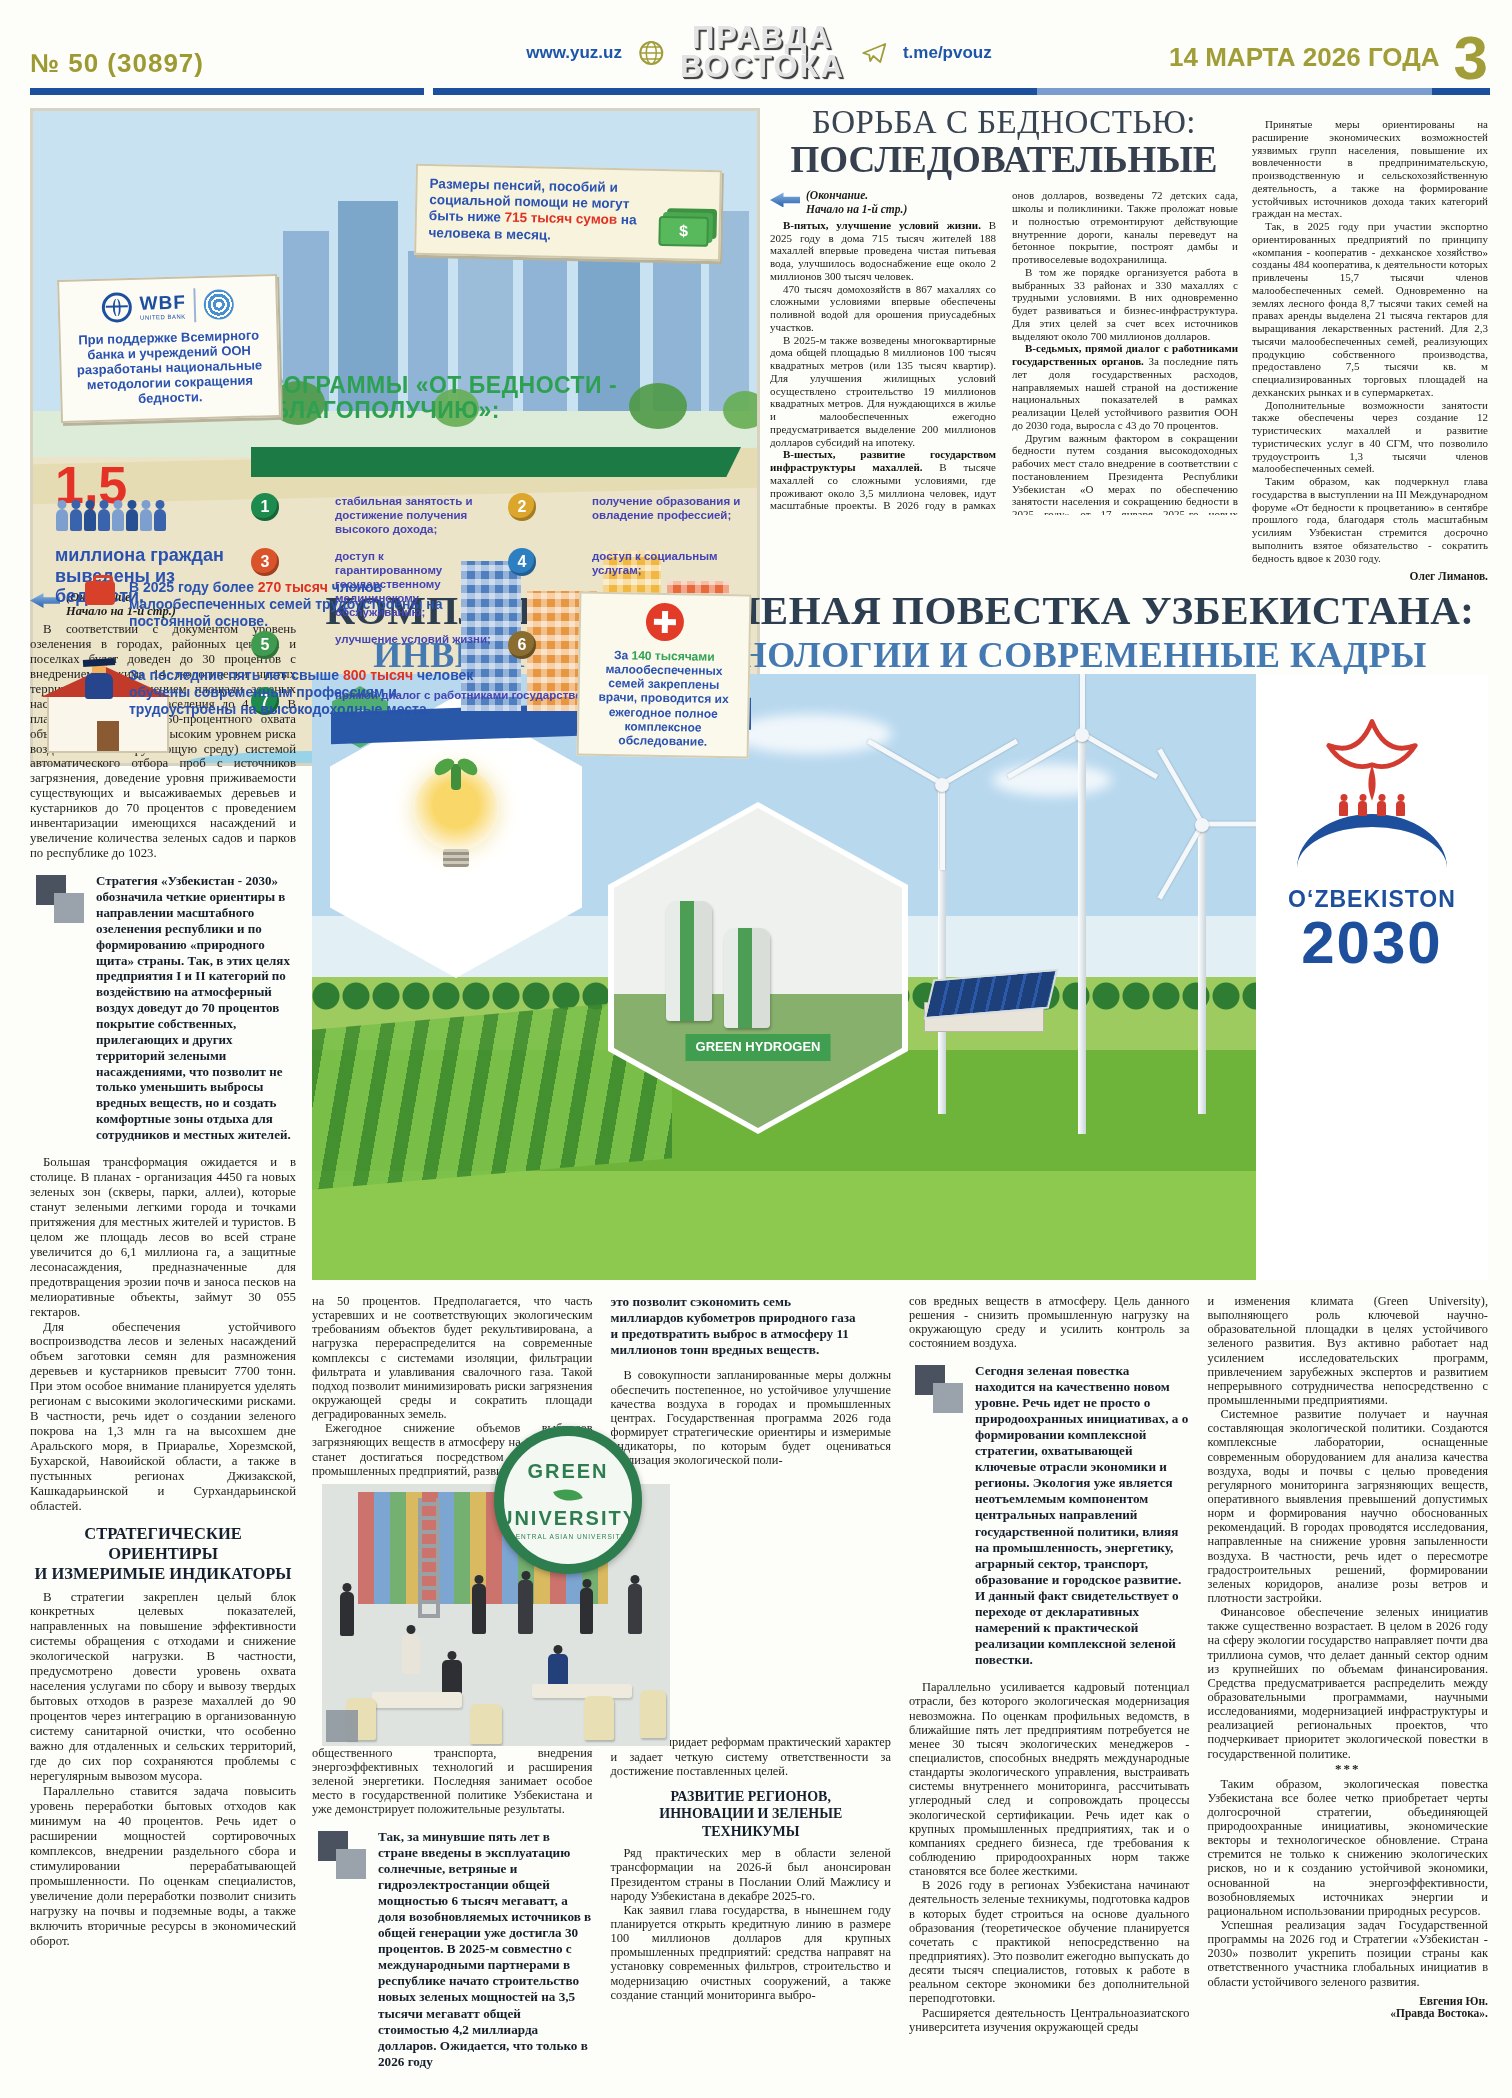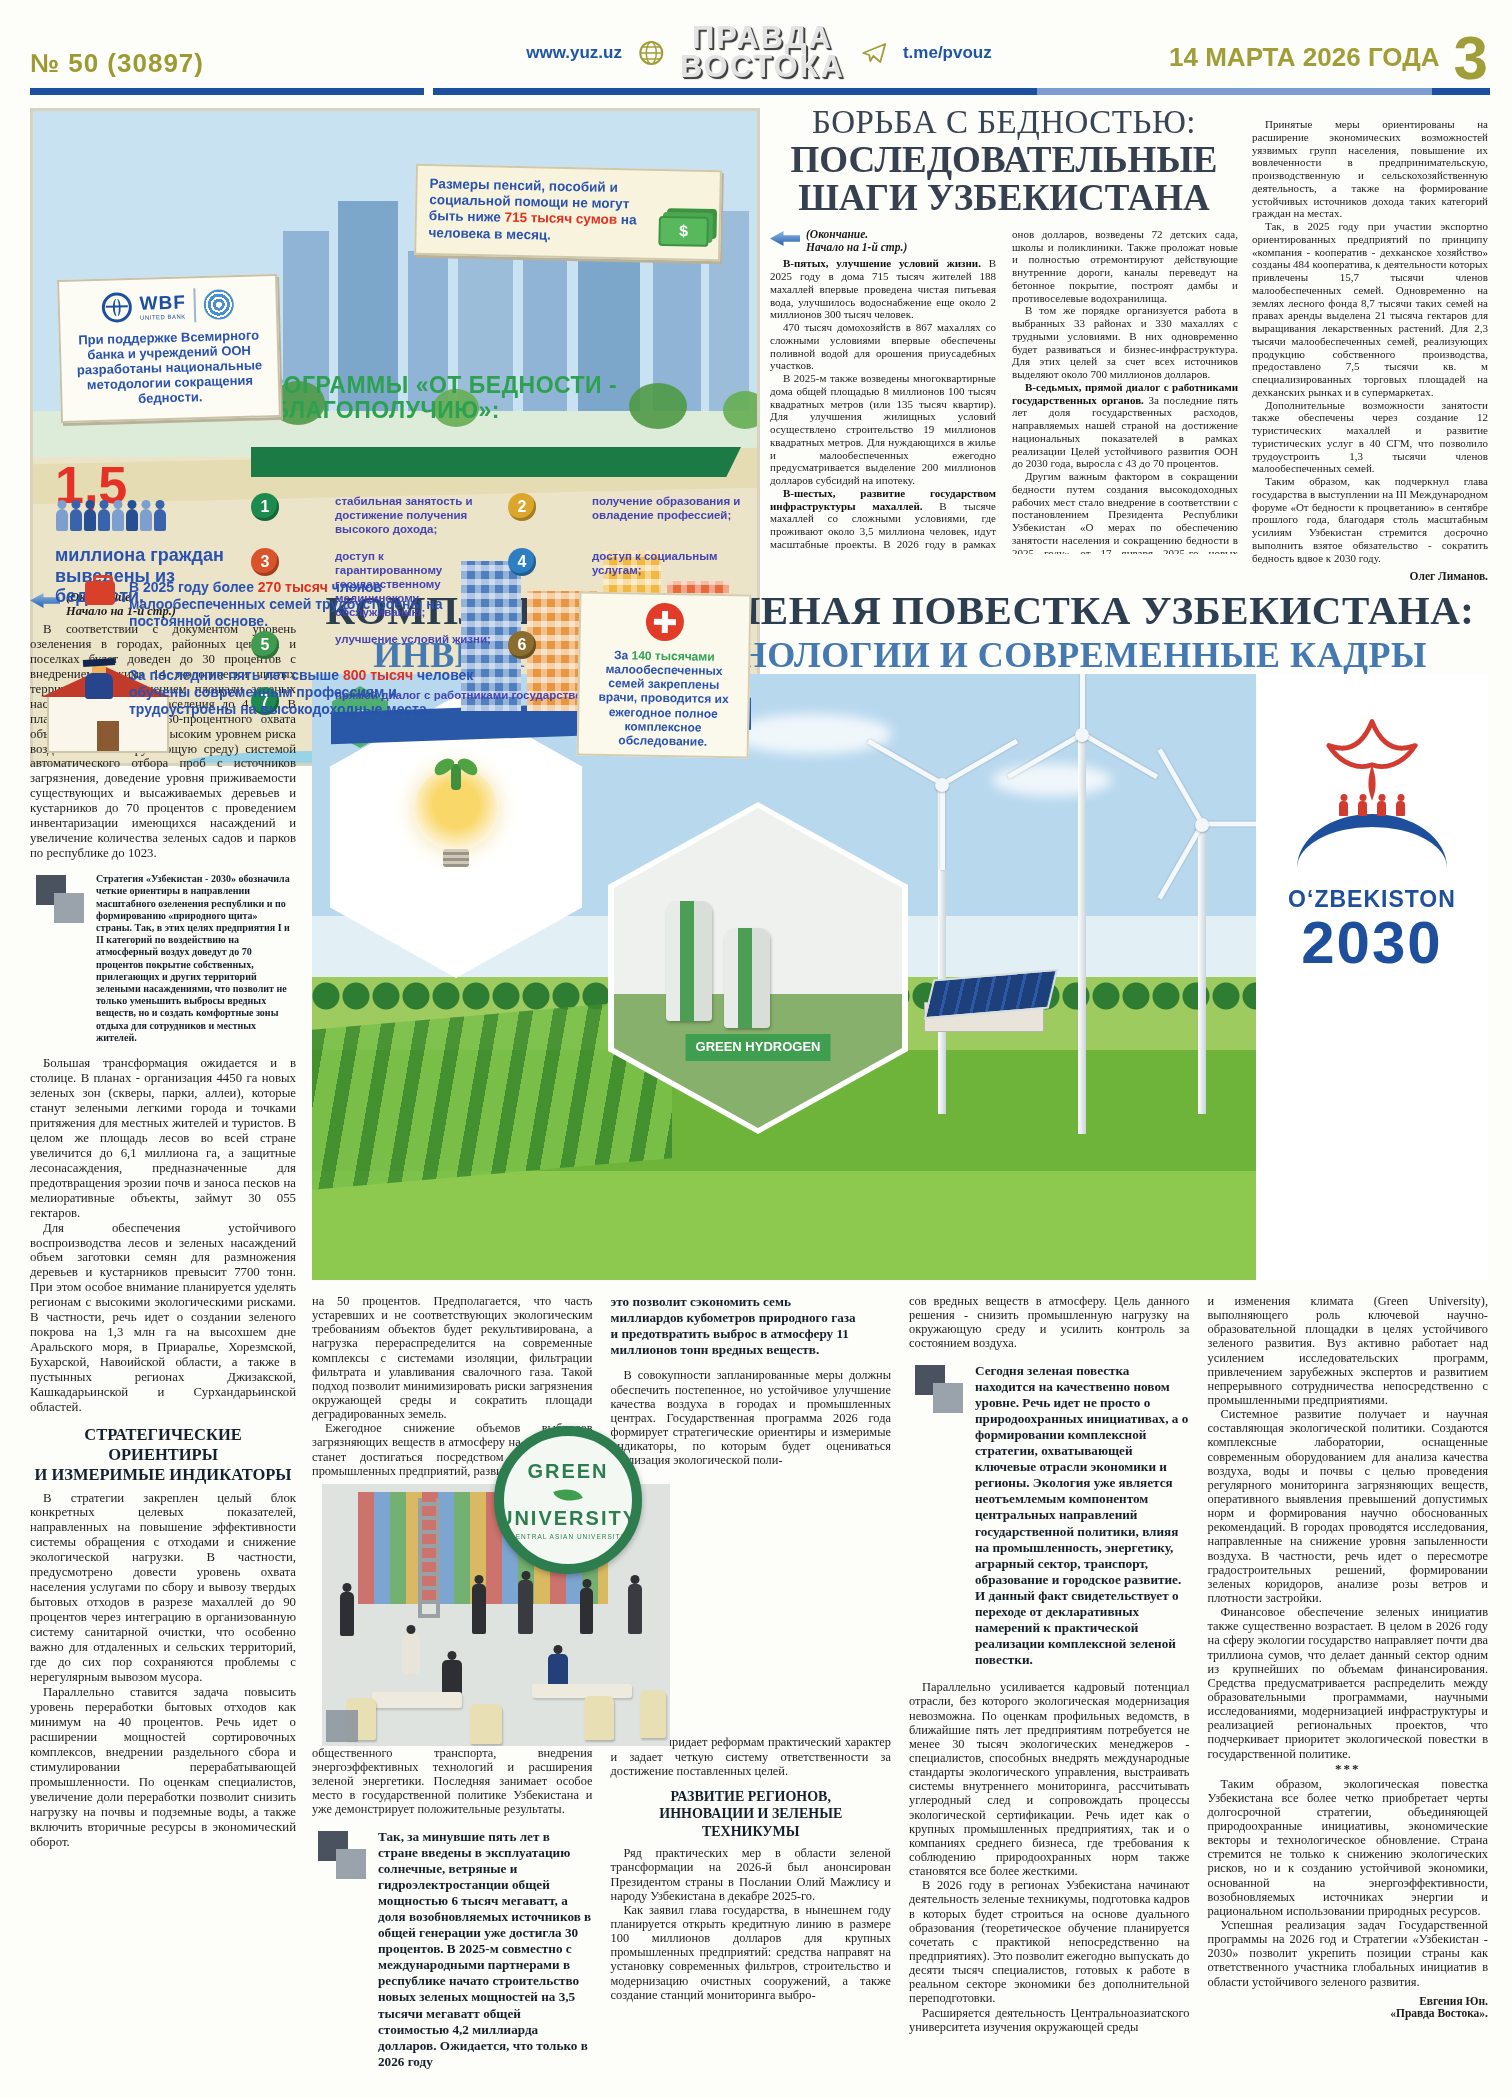--- a/index.html
+++ b/index.html
@@ -116,21 +116,21 @@
   .cont { font-size:11.5px; font-style:italic; font-weight:bold; line-height:1.15; margin-bottom:3px; text-indent:0; position:relative; padding-left:36px; }
   .arr { position:absolute; left:0; top:3px; width:30px; height:15px;
          background:linear-gradient(180deg,#8ab6e2,#2a62ae); clip-path:polygon(0 50%,45% 0,45% 28%,100% 28%,100% 72%,45% 72%,45% 100%); }
   .author { text-align:right; font-weight:bold; font-size:11.5px; margin-top:6px; }
   .author span { display:block; }
 
   
   .a2-left { position:absolute; left:30px; top:590px; width:266px; height:1480px; overflow:hidden; }
   .a2-left .bp { font-size:12.8px; line-height:1.17; }
   .a2-left .cont { font-size:12.5px; }
-  .pq { position:relative; padding-left:66px; font-weight:bold; font-size:10px; line-height:1.22; margin:12px 0; color:#16202b; }
+  .pq { position:relative; padding-left:66px; font-weight:bold; font-size:13px; line-height:1.22; margin:12px 0; color:#16202b; }
   .pq::before { content:""; position:absolute; left:6px; top:2px; width:30px; height:30px; background:#4a5260; }
   .pq::after { content:""; position:absolute; left:24px; top:20px; width:30px; height:30px; background:#9aa2ac; }
   .colhdr { font-family:"Liberation Serif",serif; font-weight:bold; font-size:16.5px; text-align:center; line-height:1.2; margin:10px 0 6px; color:#14202e; }
   .colhdr2 { font-weight:bold; font-size:14px; text-align:center; line-height:1.25; margin:10px 0 6px; color:#14202e; }
 
   .a2-head { position:absolute; left:312px; top:586px; width:1176px; text-align:center; }
   .a2-head .g1 { font-size:41px; font-weight:bold; color:#2d3e50; letter-spacing:.5px; }
   .a2-head .g2 { font-size:36px; font-weight:bold; color:#4579b2; letter-spacing:.5px; }
 
   
@@ -340,21 +340,20 @@
     <div class="med-card">
       <span class="cross"></span>
       <p><span>За </span><b class="grn">140 тысячами</b><span> малообеспеченных семей закреплены врачи, проводится их ежегодное полное комплексное обследование.</span></p>
     </div>
   </section>
 
   <section class="a1">
     <div class="a1-head">
       <div class="kick">БОРЬБА С БЕДНОСТЬЮ:</div>
       <div class="t">ПОСЛЕДОВАТЕЛЬНЫЕ</div>
-      <div class="t">ШАГИ УЗБЕКИСТАНА</div>
     </div>
     <div class="a1-cols">
       <div class="col">
         <p class="cont"><span class="arr"></span><span>(Окончание.</span><br><span>Начало на 1-й стр.)</span></p>
         <p class="bp"><b>В-пятых, улучшение условий жизни.</b> <span>В 2025 году в дома 715 тысяч жителей 188 махаллей впервые проведена чистая питьевая вода, улучшилось водоснабжение еще около 2 миллионов 300 тысяч человек.</span></p>
         <p class="bp">470 тысяч домохозяйств в 867 махаллях со сложными условиями впервые обеспечены поливной водой для орошения приусадебных участков.</p>
         <p class="bp">В 2025-м также возведены многоквартирные дома общей площадью 8 миллионов 100 тысяч квадратных метров (или 135 тысяч квартир). Для улучшения жилищных условий осуществлено строительство 19 миллионов квадратных метров. Для нуждающихся в жилье и малообеспеченных ежегодно предусматривается выделение 200 миллионов долларов субсидий на ипотеку.</p>
         <p class="bp"><b>В-шестых, развитие государством инфраструктуры махаллей.</b> <span>В тысяче махаллей со сложными условиями, где проживают около 3,5 миллиона человек, идут масштабные проекты. В 2026 году в рамках внедрения системы комплексного решения всех проблем, связанных с улучшением инфраструктуры в махаллях, созданием в них рабочих мест и поддержкой предпринимательства, будет выделено около 45 милли-</span></p>
       </div>
       <div class="col">

